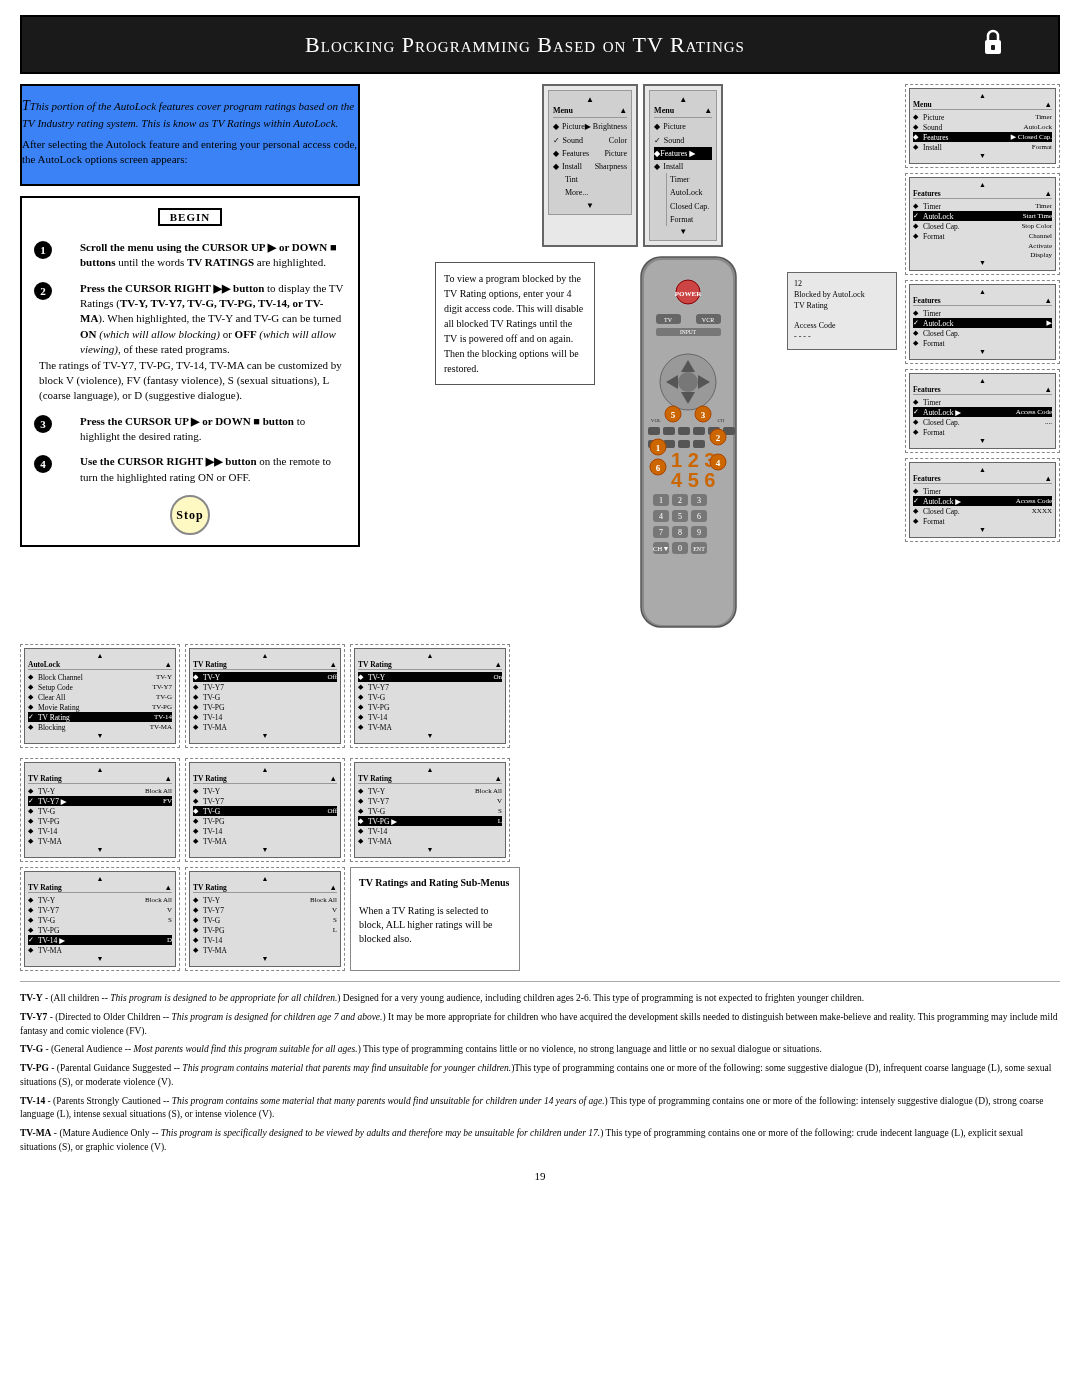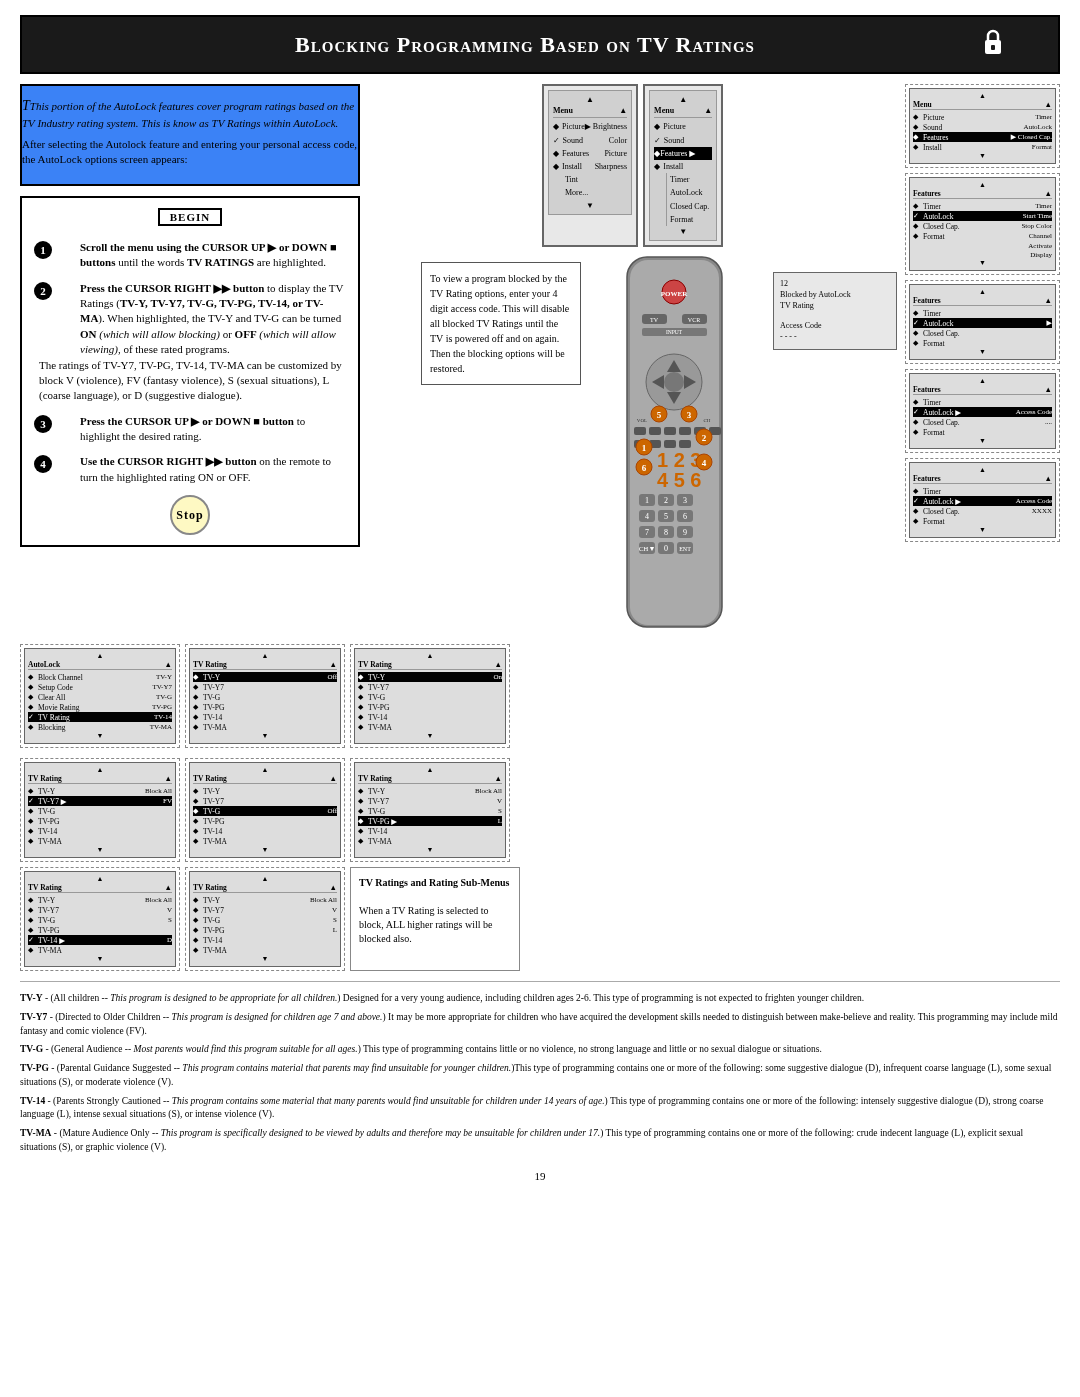--- a/index.html
+++ b/index.html
@@ -19,21 +19,21 @@
       text-align: center;
       padding: 10px 50px;
       display: flex;
       align-items: center;
       justify-content: space-between;
       margin: 15px 20px 0 20px;
       border: 2px solid #000;
     }
     .page-header h1 {
       font-size: 22px;
-      font-weight: bold;
+      font-weight: normal;
       letter-spacing: 1px;
       font-variant: small-caps;
       flex: 1;
       text-align: center;
     }
     .lock-icon {
       width: 30px;
       height: 35px;
       display: flex;
       flex-direction: column;
@@ -203,21 +203,21 @@
       align-items: flex-start;
       gap: 16px;
       position: relative;
     }
 
     .access-code-box {
       border: 1px solid #666;
       background: #e8e8e8;
       padding: 6px;
       font-size: 8px;
-      width: 124px;
+      width: 110px;
       margin-top: 20px;
     }
     .access-code-box .screen-line {
       margin-bottom: 2px;
     }
 
     
     .remote-svg-container {
       width: 160px;
     }

